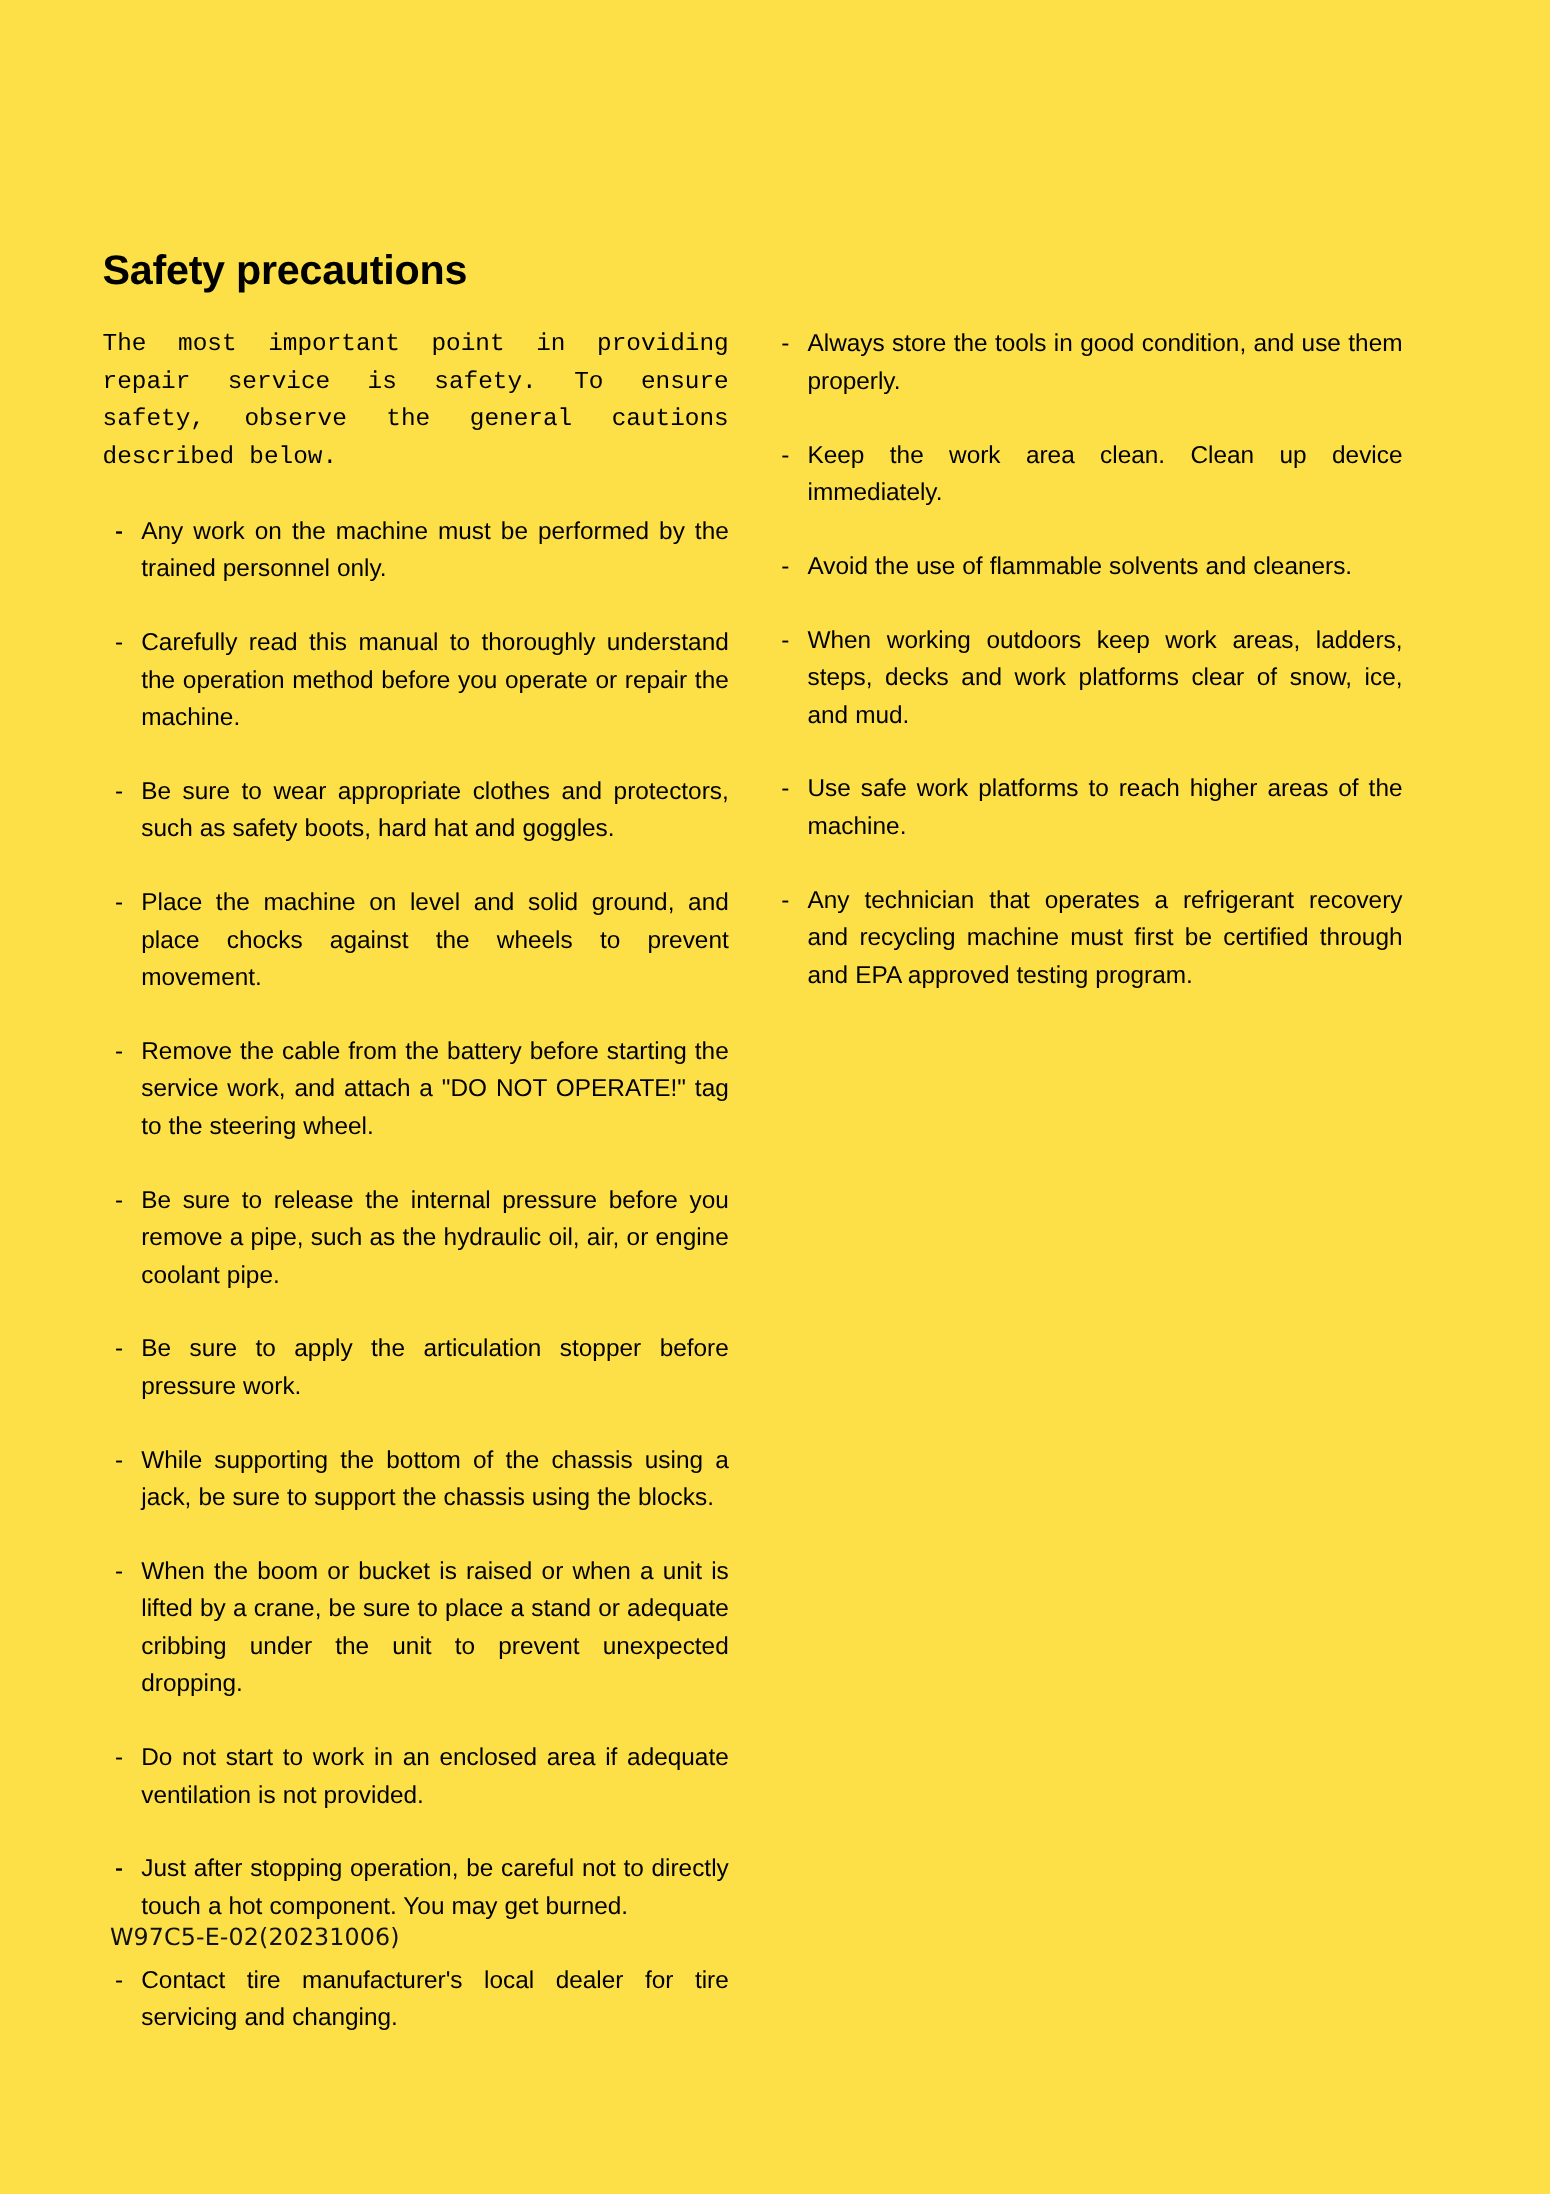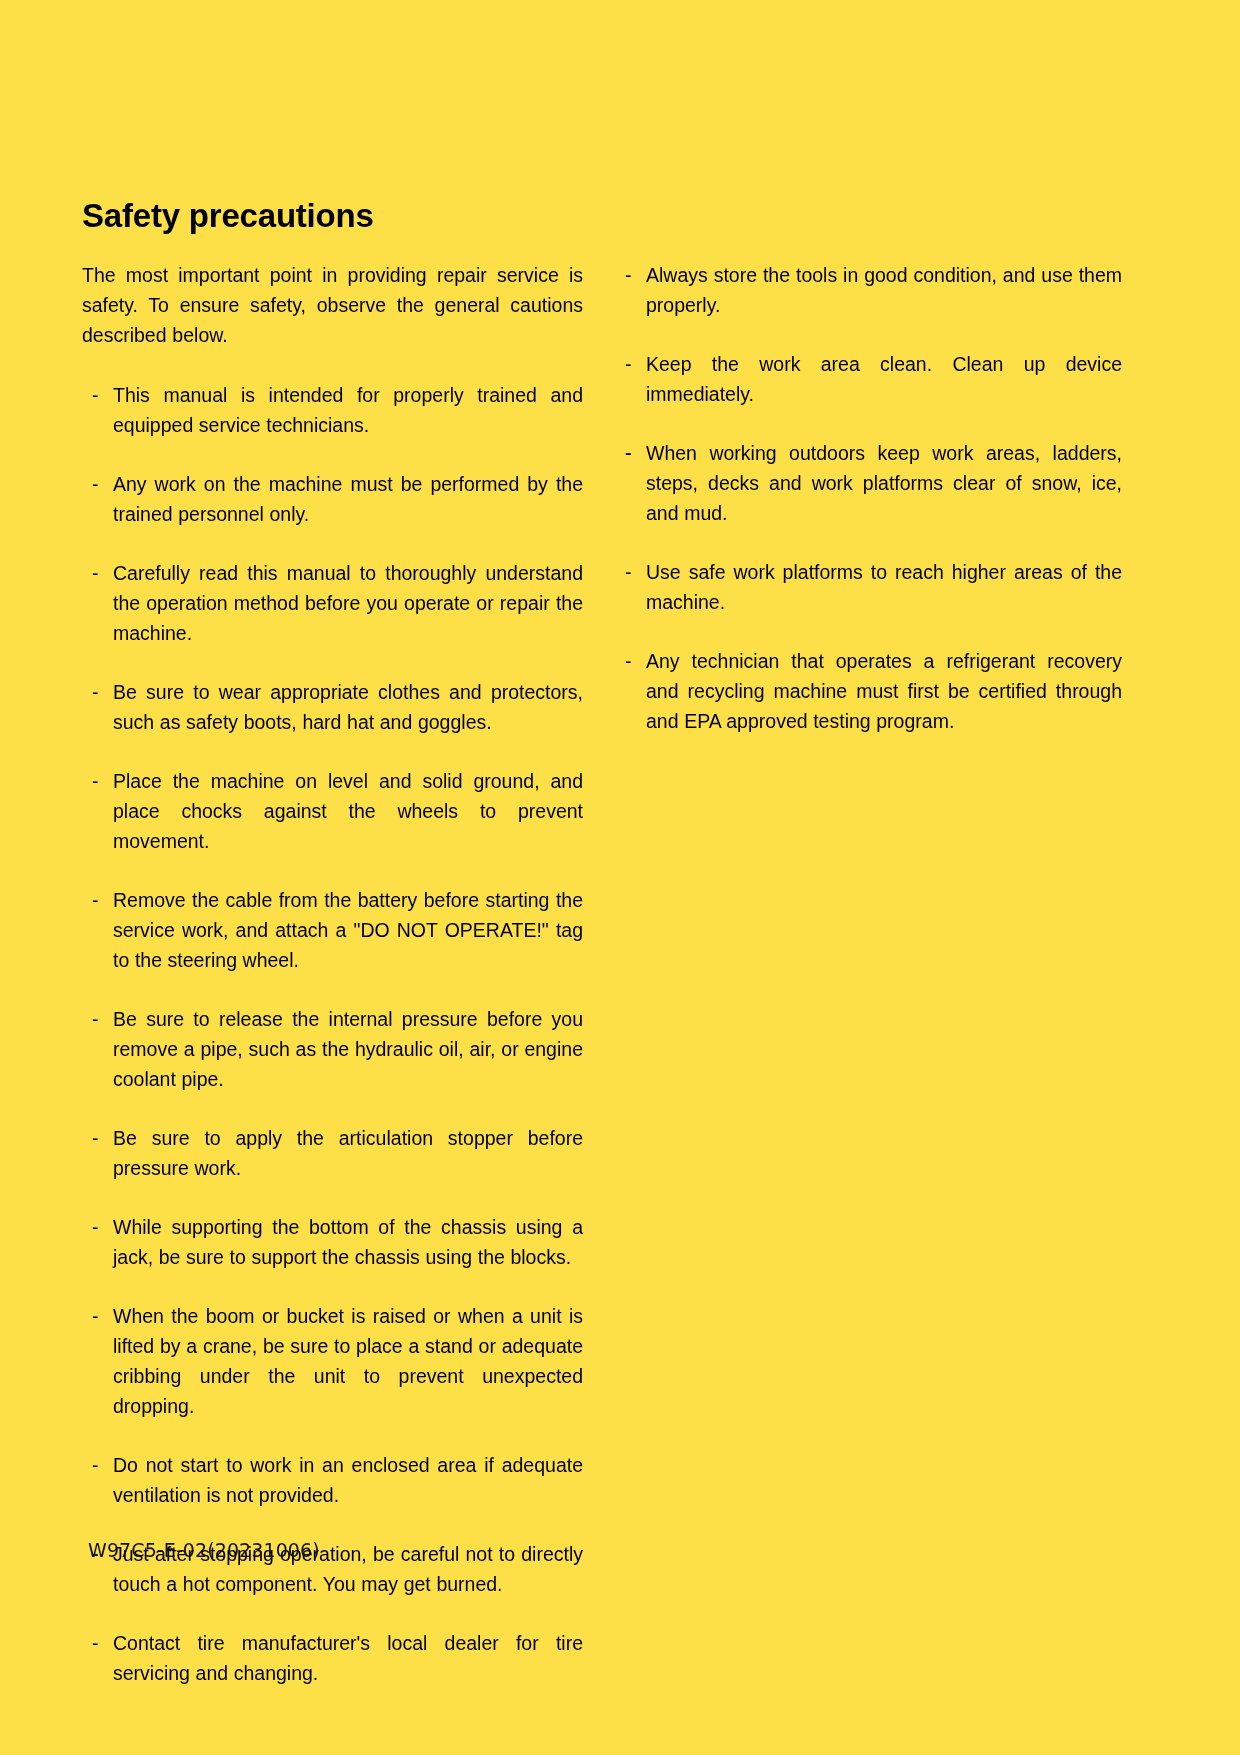--- a/index.html
+++ b/index.html
@@ -41,20 +41,21 @@
     width: 501px;
     flex: 0 0 501px;
   }
   .intro {
     font-size: 19.5px;
     line-height: 30px;
     text-align: justify;
     text-align-last: left;
     margin: 0 0 30px 0;
     word-spacing: 0.4px;
+    font-family: Liberation Mono, monospace;
   }
   .bullet-list {
     list-style: none;
     margin: 0;
     padding: 0;
   }
   .bullet-item {
     position: relative;
     padding-left: 31px;
     font-size: 19.5px;
@@ -101,21 +102,20 @@
 
     <div class="columns">
 
       <div class="col col-left">
 
         <p class="intro">The most important point in providing repair service is safety. To ensure safety, observe the general cautions described below.</p>
 
         <ul class="bullet-list">
           <li class="bullet-item">
             <span class="dash">-</span>
-            <span>This manual is intended for properly trained and equipped service technicians.</span>
           </li>
           <li class="bullet-item">
             <span class="dash">-</span>
             <span>Any work on the machine must be performed by the trained personnel only.</span>
           </li>
           <li class="bullet-item">
             <span class="dash">-</span>
             <span>Carefully read this manual to thoroughly understand the operation method before you operate or repair the machine.</span>
           </li>
           <li class="bullet-item">
@@ -171,20 +171,21 @@
           <li class="bullet-item">
             <span class="dash">-</span>
             <span>Always store the tools in good condition, and use them properly.</span>
           </li>
           <li class="bullet-item">
             <span class="dash">-</span>
             <span>Keep the work area clean. Clean up device immediately.</span>
           </li>
           <li class="bullet-item">
             <span class="dash">-</span>
+            <span>Avoid the use of flammable solvents and cleaners.</span>
           </li>
           <li class="bullet-item">
             <span class="dash">-</span>
             <span>When working outdoors keep work areas, ladders, steps, decks and work platforms clear of snow, ice, and mud.</span>
           </li>
           <li class="bullet-item">
             <span class="dash">-</span>
             <span>Use safe work platforms to reach higher areas of the machine.</span>
           </li>
           <li class="bullet-item">

